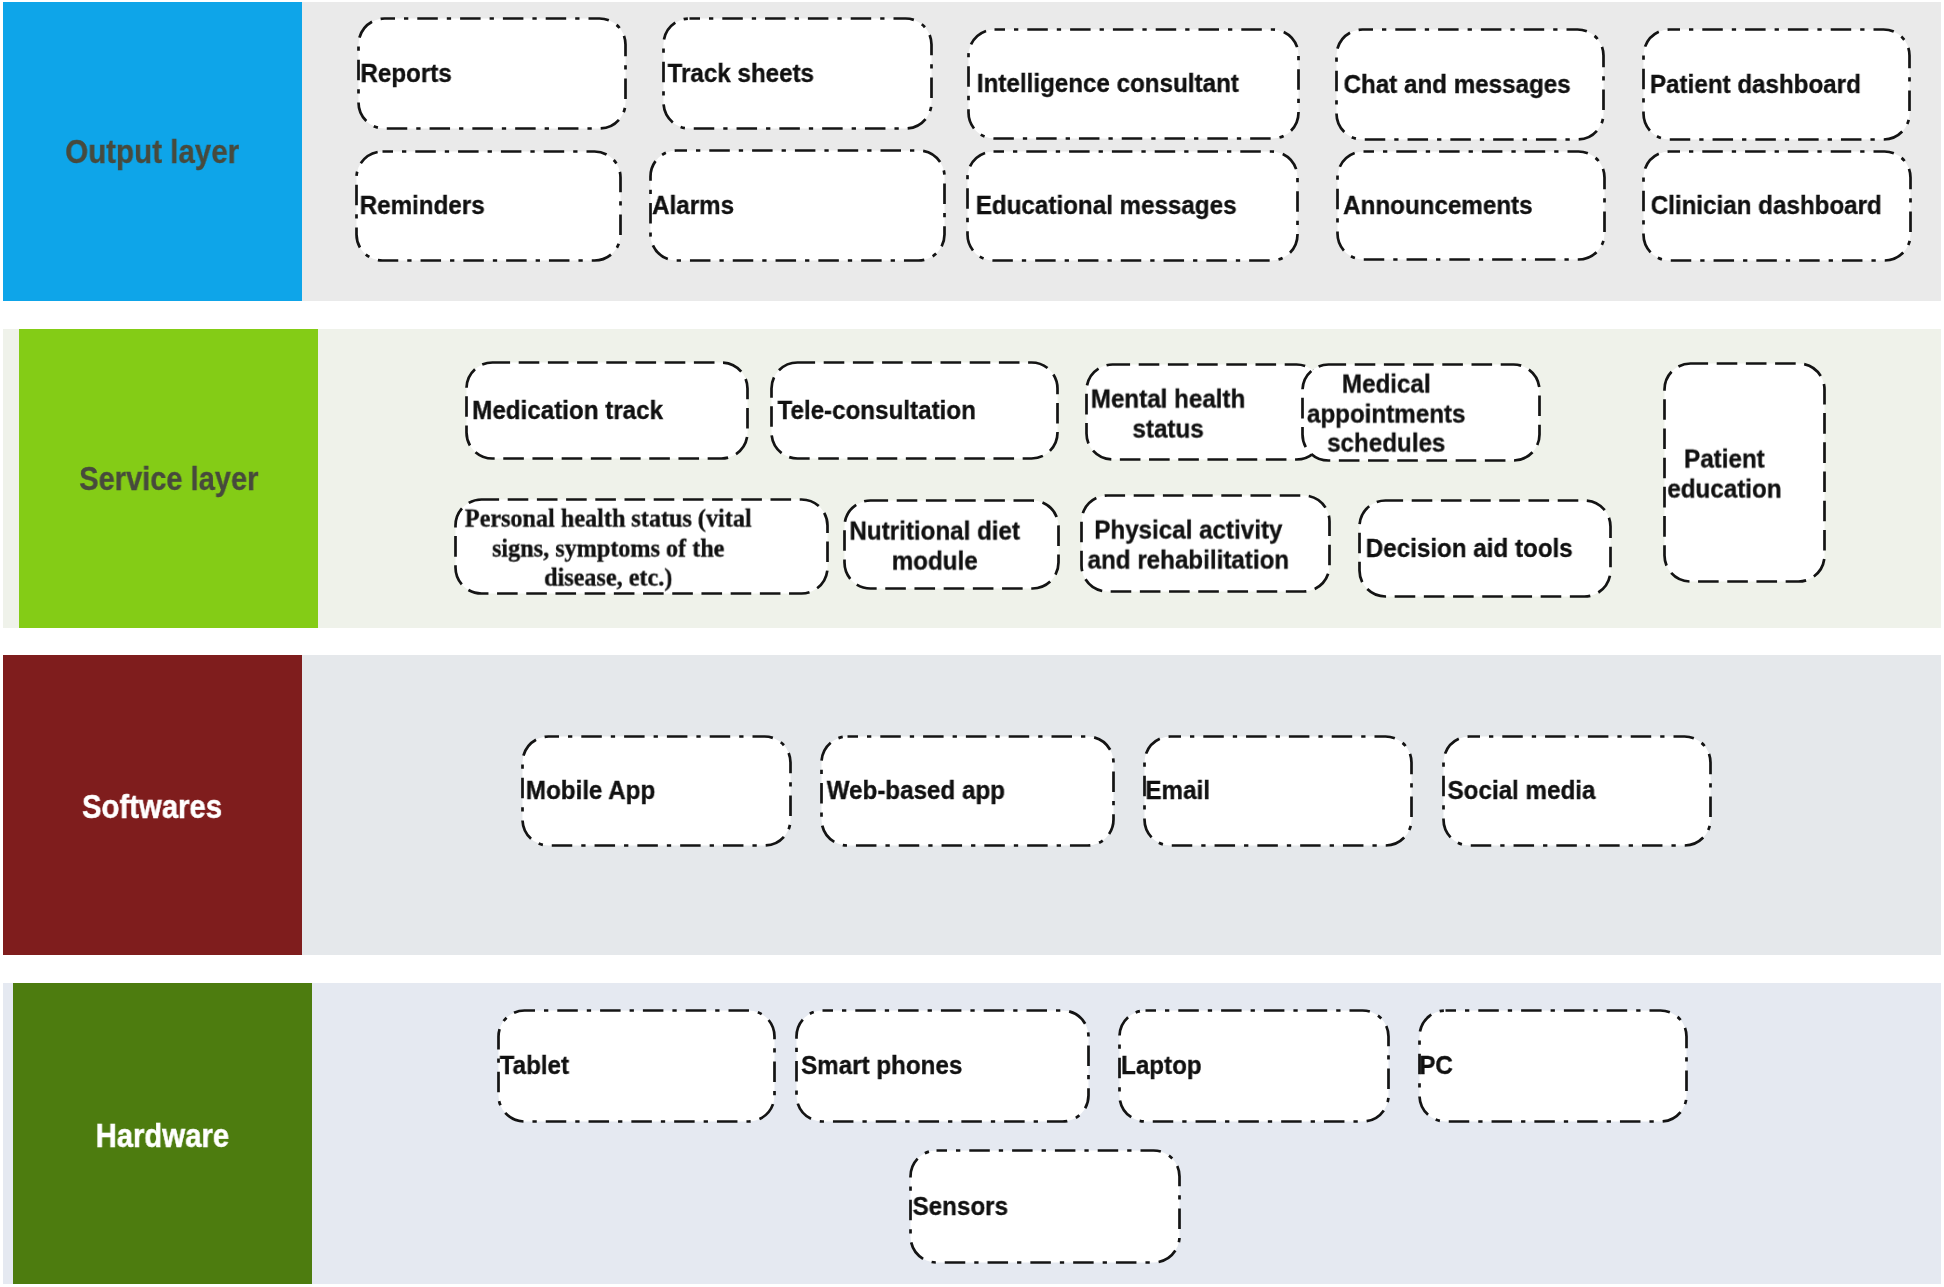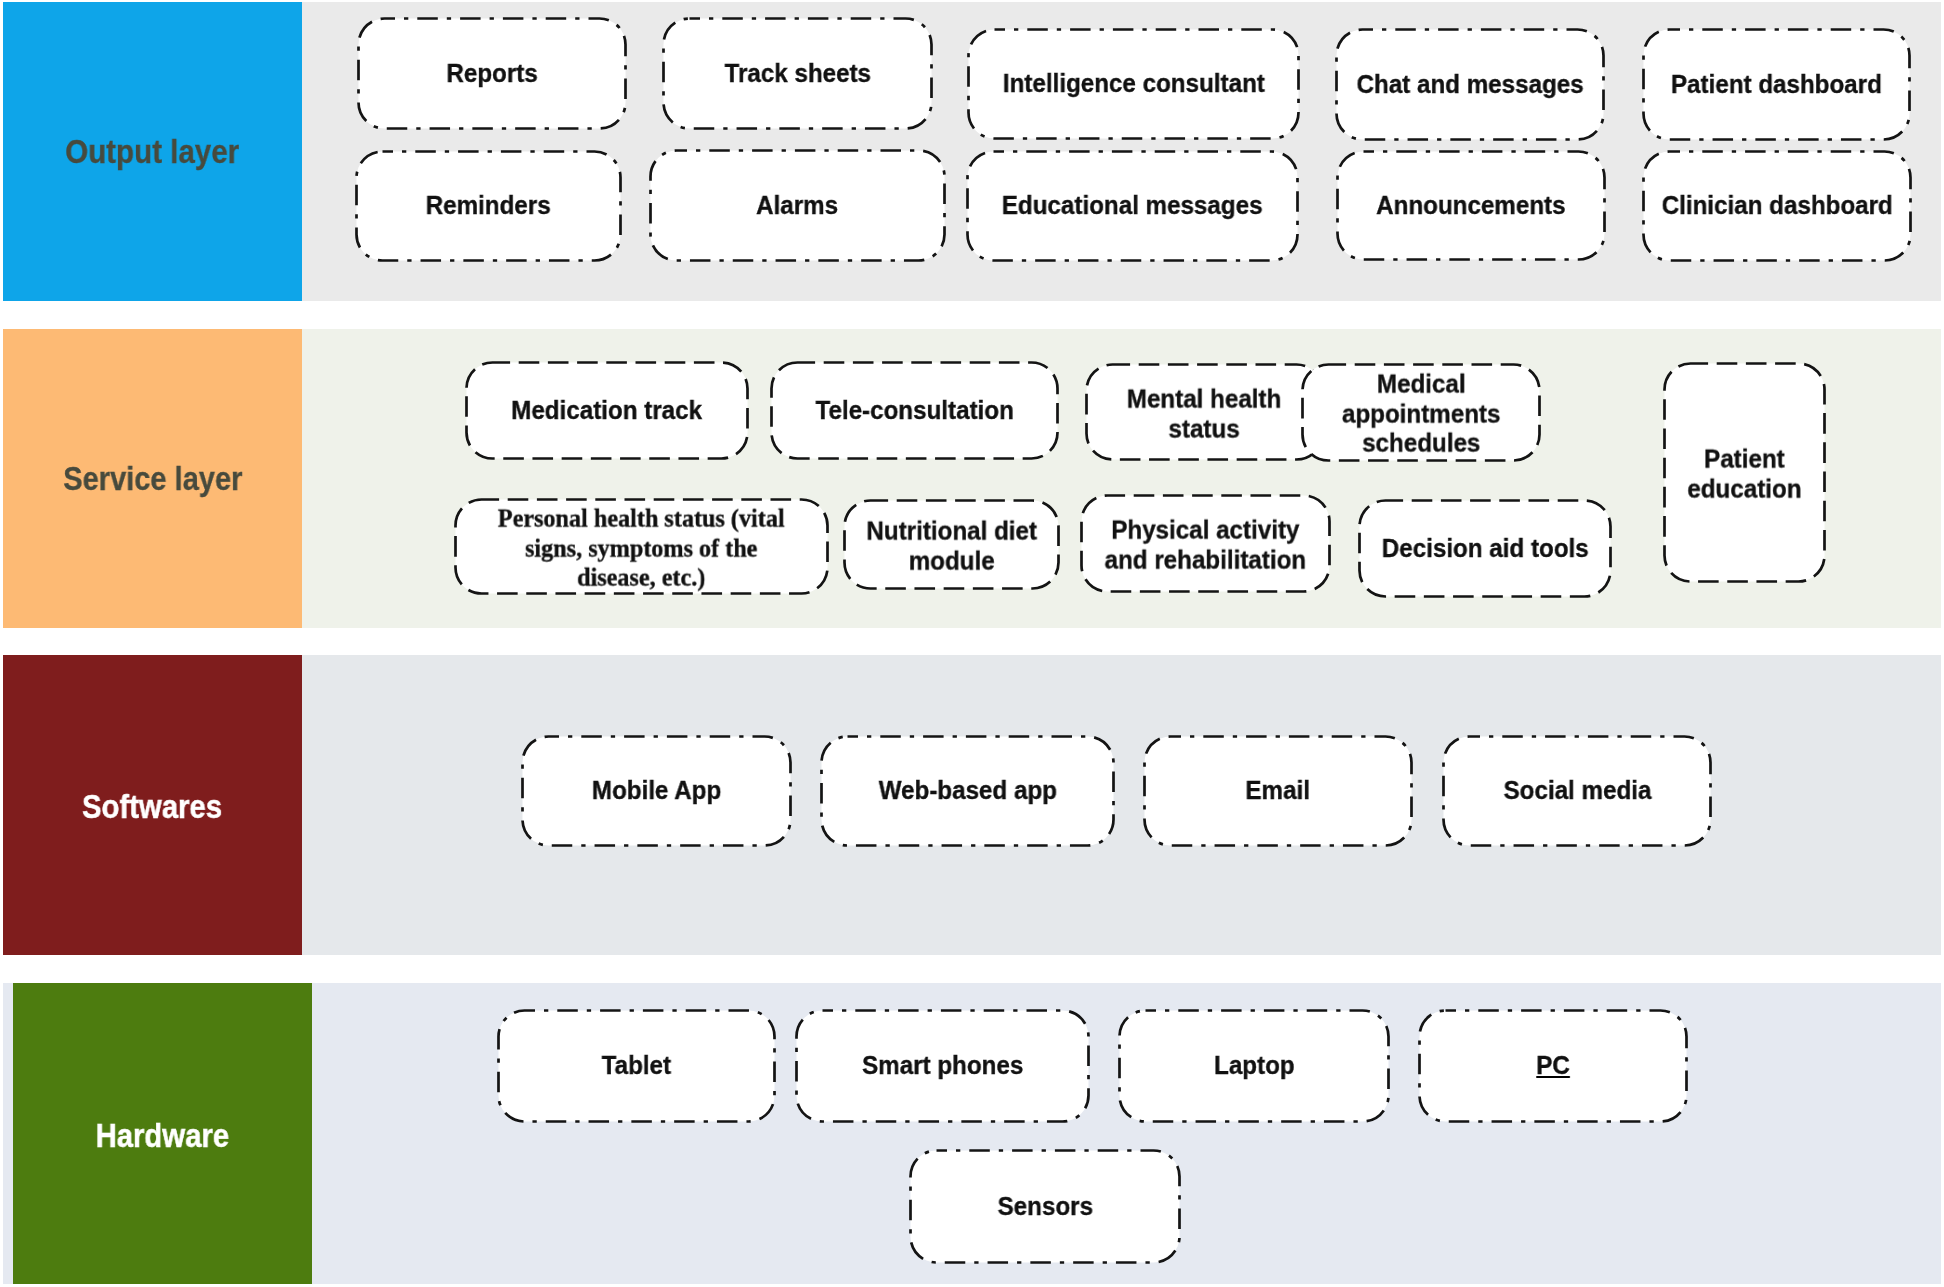--- a/index.html
+++ b/index.html
@@ -12,21 +12,21 @@
   .layer-band { position:absolute; left:3px; width:1938px; }
   .layer-key  { position:absolute; left:0; top:0; width:299px; height:100%;
                 display:flex; align-items:center; justify-content:center; }
   .layer-key-label { font-weight:bold; text-align:center; white-space:nowrap;
                      display:inline-block; transform-origin:center center;
                      will-change:transform; }
   .layer-key-label.k-light { -webkit-text-stroke:0.5px #ffffff; }
   .layer-key-label.k-dark  { -webkit-text-stroke:0.3px #474a3d; }
 
   .node { position:absolute; box-sizing:border-box;
-          display:flex; align-items:center; justify-content:center; }
+          display:flex; align-items:center; }
   .node > svg { position:absolute; left:0; top:0; width:100%; height:100%;
                 display:block; pointer-events:none; overflow:visible; }
   .node-label { position:relative; z-index:2; text-align:center; font-weight:bold;
                 color:#111111; white-space:pre-line; display:inline-block;
                 font-size:26px; line-height:29.5px;
                 -webkit-text-stroke:0.35px #111111;
                 transform:scaleX(0.93); transform-origin:center center;
                 will-change:transform; }
   .node-label.multiline { transform:scaleX(0.93) translateY(1.6px); }
 </style>
@@ -105,21 +105,21 @@
   <div class="node" style="left: 1639px; top: 148px; width: 270px; height: 112px;">
     <svg preserveAspectRatio="none" viewBox="0 0 270 112">
             <rect x="1.5" y="1.5" width="267" height="109" rx="26" ry="26" fill="#ffffff" stroke="#141414" stroke-width="2.7" stroke-dasharray="20.5 9 4.3 9" stroke-dashoffset="10" stroke-linecap="butt"></rect>
           </svg>
     <span class="node-label">Clinician dashboard</span>
   </div>
 </div>
   </section>
 
   <section class="layer-band" style="top: 329px; height: 299px; background: rgb(239, 242, 234);">
-    <div class="layer-key" style="background: #fdba74;">
+    <div class="layer-key" style="background: #84cc16; margin-left: 16px;">
       <span class="layer-key-label k-dark" style="color: rgb(71, 74, 61); font-size: 33px; transform: scaleX(0.88) translateY(0px);">Service layer</span>
     </div>
     <div class="layer-nodes">
   <div class="node" style="left: 462px; top: 32px; width: 284px; height: 99px;">
     <svg preserveAspectRatio="none" viewBox="0 0 284 99">
             <rect x="1.5" y="1.5" width="281" height="96" rx="26" ry="26" fill="#ffffff" stroke="#141414" stroke-width="2.7" stroke-dasharray="20.6 8.6" stroke-dashoffset="3" stroke-linecap="butt"></rect>
           </svg>
     <span class="node-label">Medication track</span>
   </div>
 
@@ -243,21 +243,21 @@
     <span class="node-label">Smart phones</span>
   </div>
 
   <div class="node" style="left: 1115px; top: 26px; width: 272px; height: 114px;">
     <svg preserveAspectRatio="none" viewBox="0 0 272 114">
             <rect x="1.5" y="1.5" width="269" height="111" rx="26" ry="26" fill="#ffffff" stroke="#141414" stroke-width="2.7" stroke-dasharray="20.5 9 4.3 9" stroke-dashoffset="10" stroke-linecap="butt"></rect>
           </svg>
     <span class="node-label">Laptop</span>
   </div>
 
-  <div class="node" style="left: 1415px; top: 26px; width: 270px; height: 114px; text-decoration: underline;">
+  <div class="node" style="left: 1415px; top: 26px; width: 270px; height: 114px;">
     <svg preserveAspectRatio="none" viewBox="0 0 270 114">
             <rect x="1.5" y="1.5" width="267" height="111" rx="26" ry="26" fill="#ffffff" stroke="#141414" stroke-width="2.7" stroke-dasharray="20.5 9 4.3 9" stroke-dashoffset="10" stroke-linecap="butt"></rect>
           </svg>
     <span class="node-label">PC</span>
   </div>
 
   <div class="node" style="left: 906px; top: 166px; width: 272px; height: 115px;">
     <svg preserveAspectRatio="none" viewBox="0 0 272 115">
             <rect x="1.5" y="1.5" width="269" height="112" rx="26" ry="26" fill="#ffffff" stroke="#141414" stroke-width="2.7" stroke-dasharray="20.5 9 4.3 9" stroke-dashoffset="10" stroke-linecap="butt"></rect>
           </svg>

